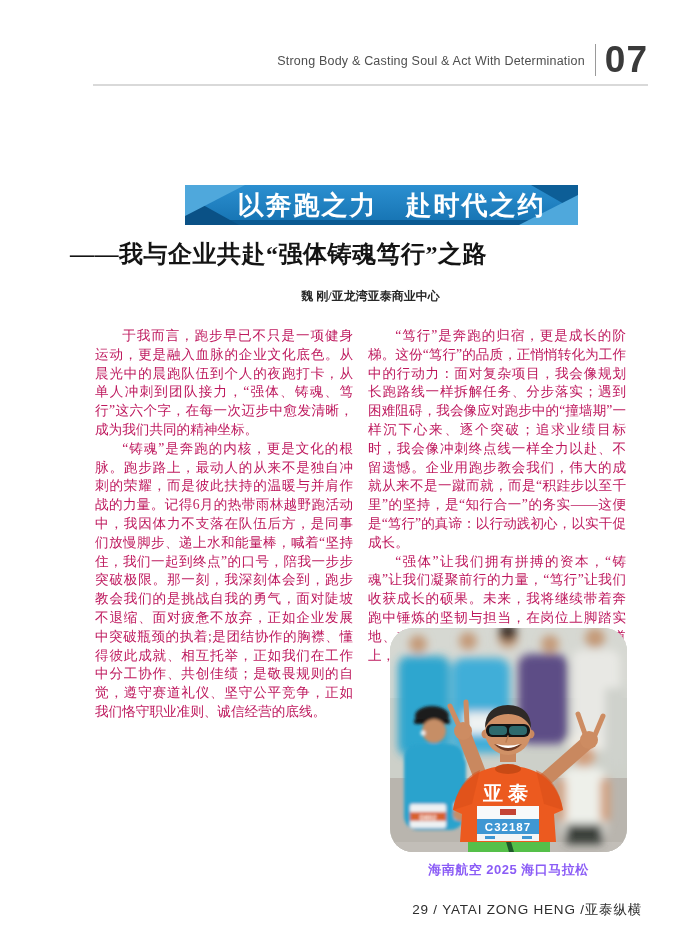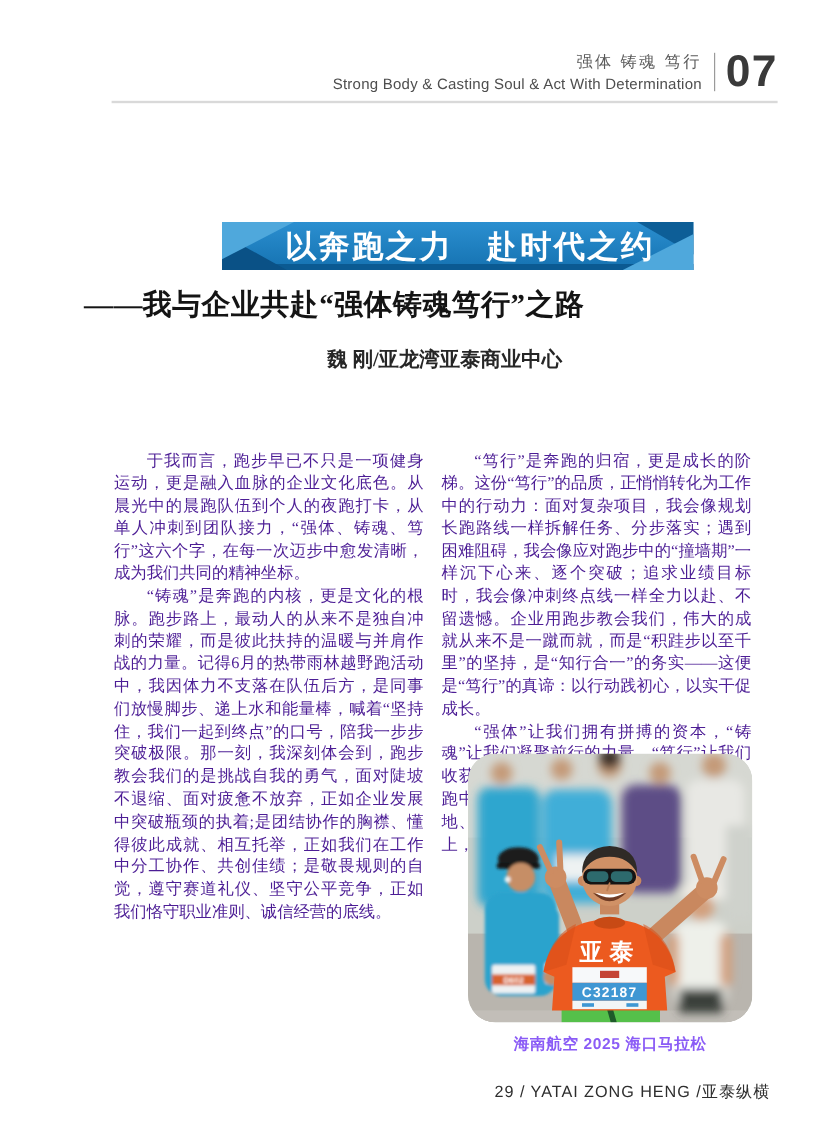--- a/index.html
+++ b/index.html
@@ -19,45 +19,44 @@
   .banner{position:absolute;left:185px;top:185px;width:393px;height:40px;}
   .banner svg{position:absolute;inset:0;}
   .banner-text{position:absolute;inset:0;text-align:center;line-height:40px;
       font-size:26px;font-weight:bold;color:#ffffff;letter-spacing:2px;
       font-family:"Liberation Sans",sans-serif;padding-left:20px;}
 
   .subtitle{position:absolute;top:238px;left:70px;width:560px;
       font-size:24px;font-weight:bold;color:#141414;letter-spacing:0.5px;
       font-family:"Liberation Serif",serif;}
   .byline{position:absolute;top:288px;left:93px;width:555px;text-align:center;
-      font-size:17px;font-weight:bold;color:#262626;font-family:"Liberation Serif",serif;}
+      font-size:12px;font-weight:bold;color:#262626;font-family:"Liberation Serif",serif;}
 
   
   .col{position:absolute;top:327px;width:258px;font-family:"Liberation Serif",serif;
-      font-size:13.6px;line-height:18.8px;color:#4c1d95;text-align:justify;margin-top:48px;}
+      font-size:13.6px;line-height:18.8px;color:#be185d;text-align:justify;}
   .col p{margin:0;text-indent:2em;}
   .col-left{left:95px;}
   .col-right{left:368px;}
 
   
   .photo{position:absolute;left:390px;top:628px;width:237px;height:224px;overflow:hidden;border-radius:23px;}
   .caption{position:absolute;left:378px;top:861px;width:261px;text-align:center;
       font-size:13px;font-weight:600;color:#8b5cf6;letter-spacing:0.5px;}
 
   .footer{position:absolute;top:901px;right:58px;font-size:13.5px;color:#2e2e2e;
       letter-spacing:0.8px;}
 </style>
 </head>
 <body>
 
 <div id="page">
 
   <div class="hdr">
     <div class="hdr-titles">
-      <div class="hdr-zh">强体 铸魂 笃行</div>
       <div class="hdr-en">Strong Body &amp; Casting Soul &amp; Act With Determination</div>
     </div>
     <div class="hdr-div"></div>
     <div class="hdr-num">07</div>
   </div>
   <div class="hdr-rule"></div>
 
   <div class="banner">
     <svg viewBox="0 0 393 40" width="393" height="40">
       <defs>

